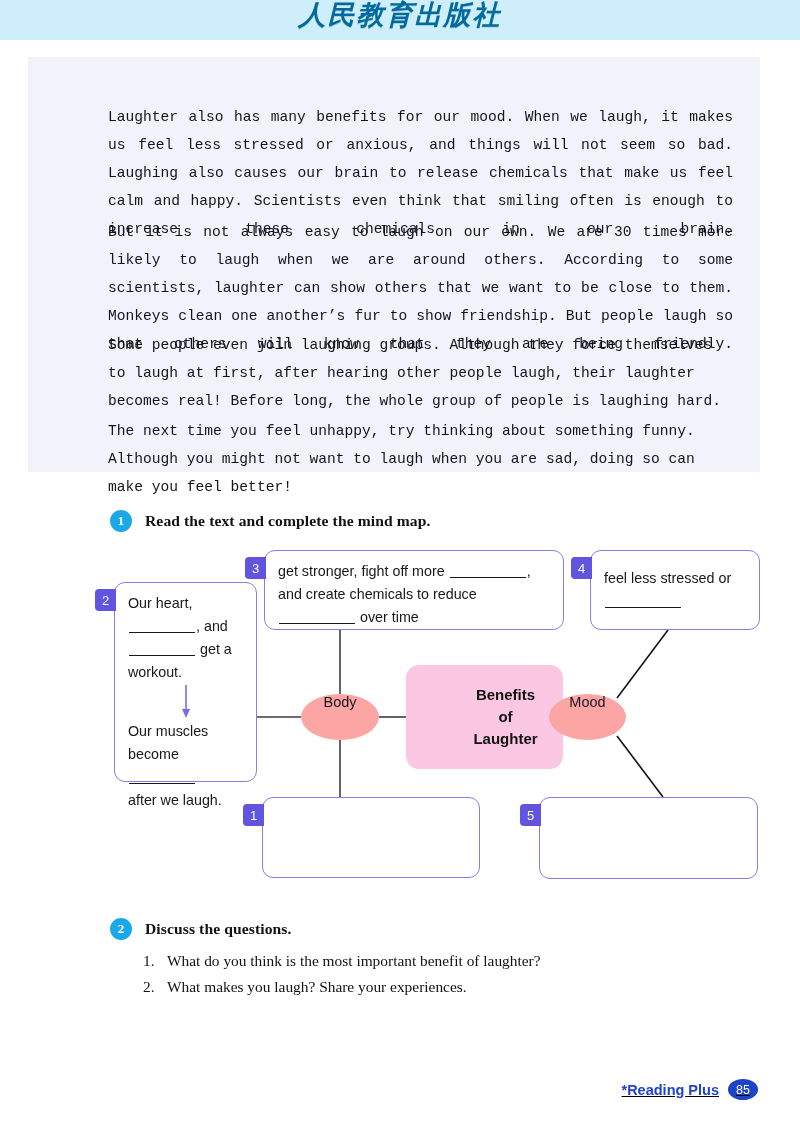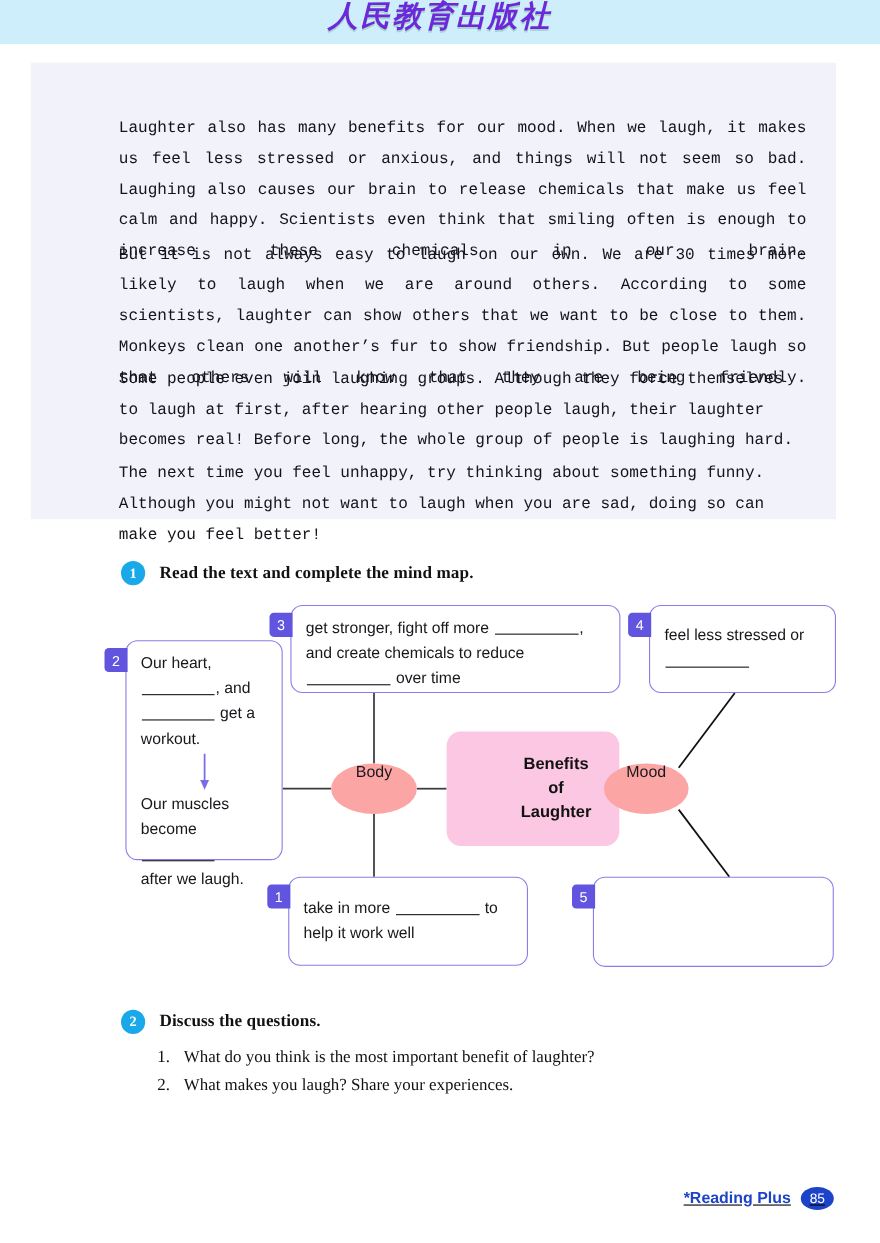--- a/index.html
+++ b/index.html
@@ -12,21 +12,21 @@
   .page{position:absolute;inset:0;}
 
   
   .header{
     position:absolute;left:0;top:0;width:800px;height:40px;
     background:#cdeefa;
   }
   .publisher-mark{
     position:absolute;left:0;top:0;width:800px;height:30px;
     display:flex;align-items:center;justify-content:center;
-    color:#6d28d9;font-family:"Liberation Serif",serif;
+    color:#0369a1;font-family:"Liberation Serif",serif;
     font-style:italic;font-weight:bold;font-size:27px;
     letter-spacing:2px;
     text-shadow:0 1px 0 rgba(47,138,71,.25);
   }
 
   
   .reading-panel{
     position:absolute;left:28px;top:57px;width:732px;height:415px;
     background:#f2f2fb;
   }
@@ -229,24 +229,20 @@
       <span>of</span>
       <span>Laughter</span>
     </div>
 
     <div class="node-ellipse" id="node-mood">
       <span>Mood</span>
     </div>
 
     <div class="mbox" id="box1">
       <span class="badge">1</span>
-      <span>
-        <span>take in more</span> <span class="blank"></span> <span>to</span><br>
-        <span>help it work well</span>
-      </span>
     </div>
 
     <div class="mbox" id="box5">
       <span class="badge">5</span>
     </div>
   </div>
 
   <div class="ex-head" id="ex2">
     <div class="num-circle">2</div>
     <div class="ex-title">Discuss the questions.</div>

